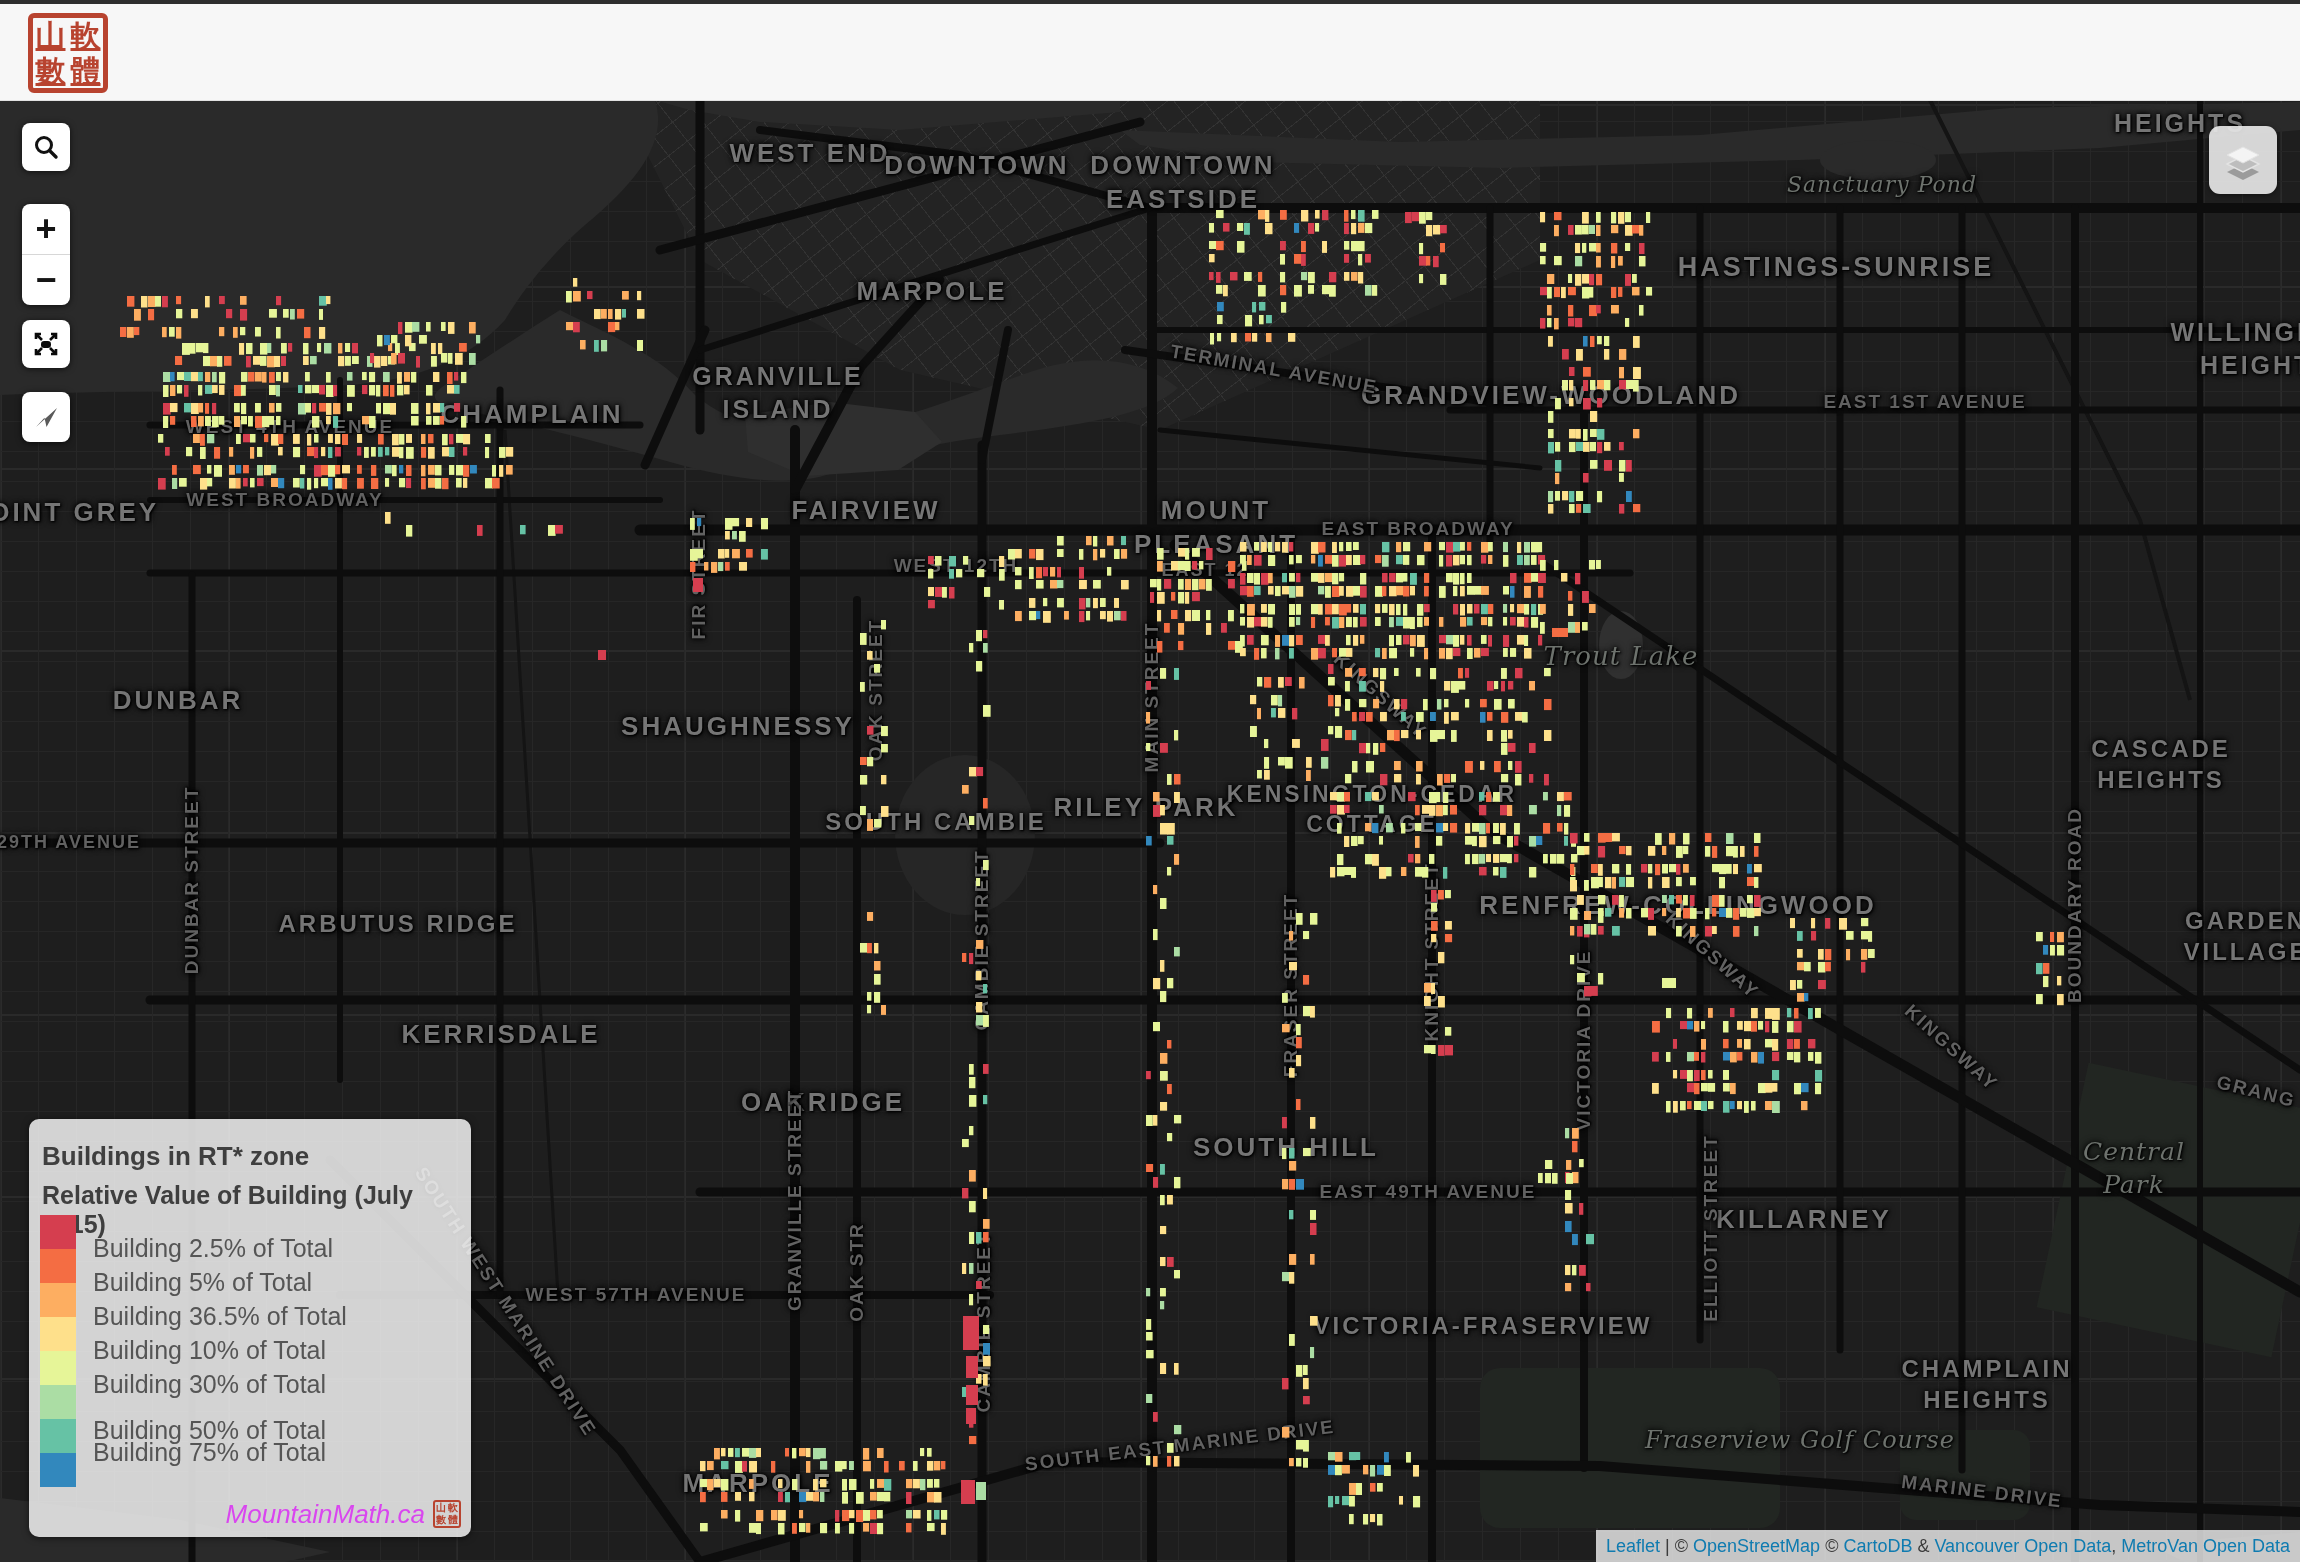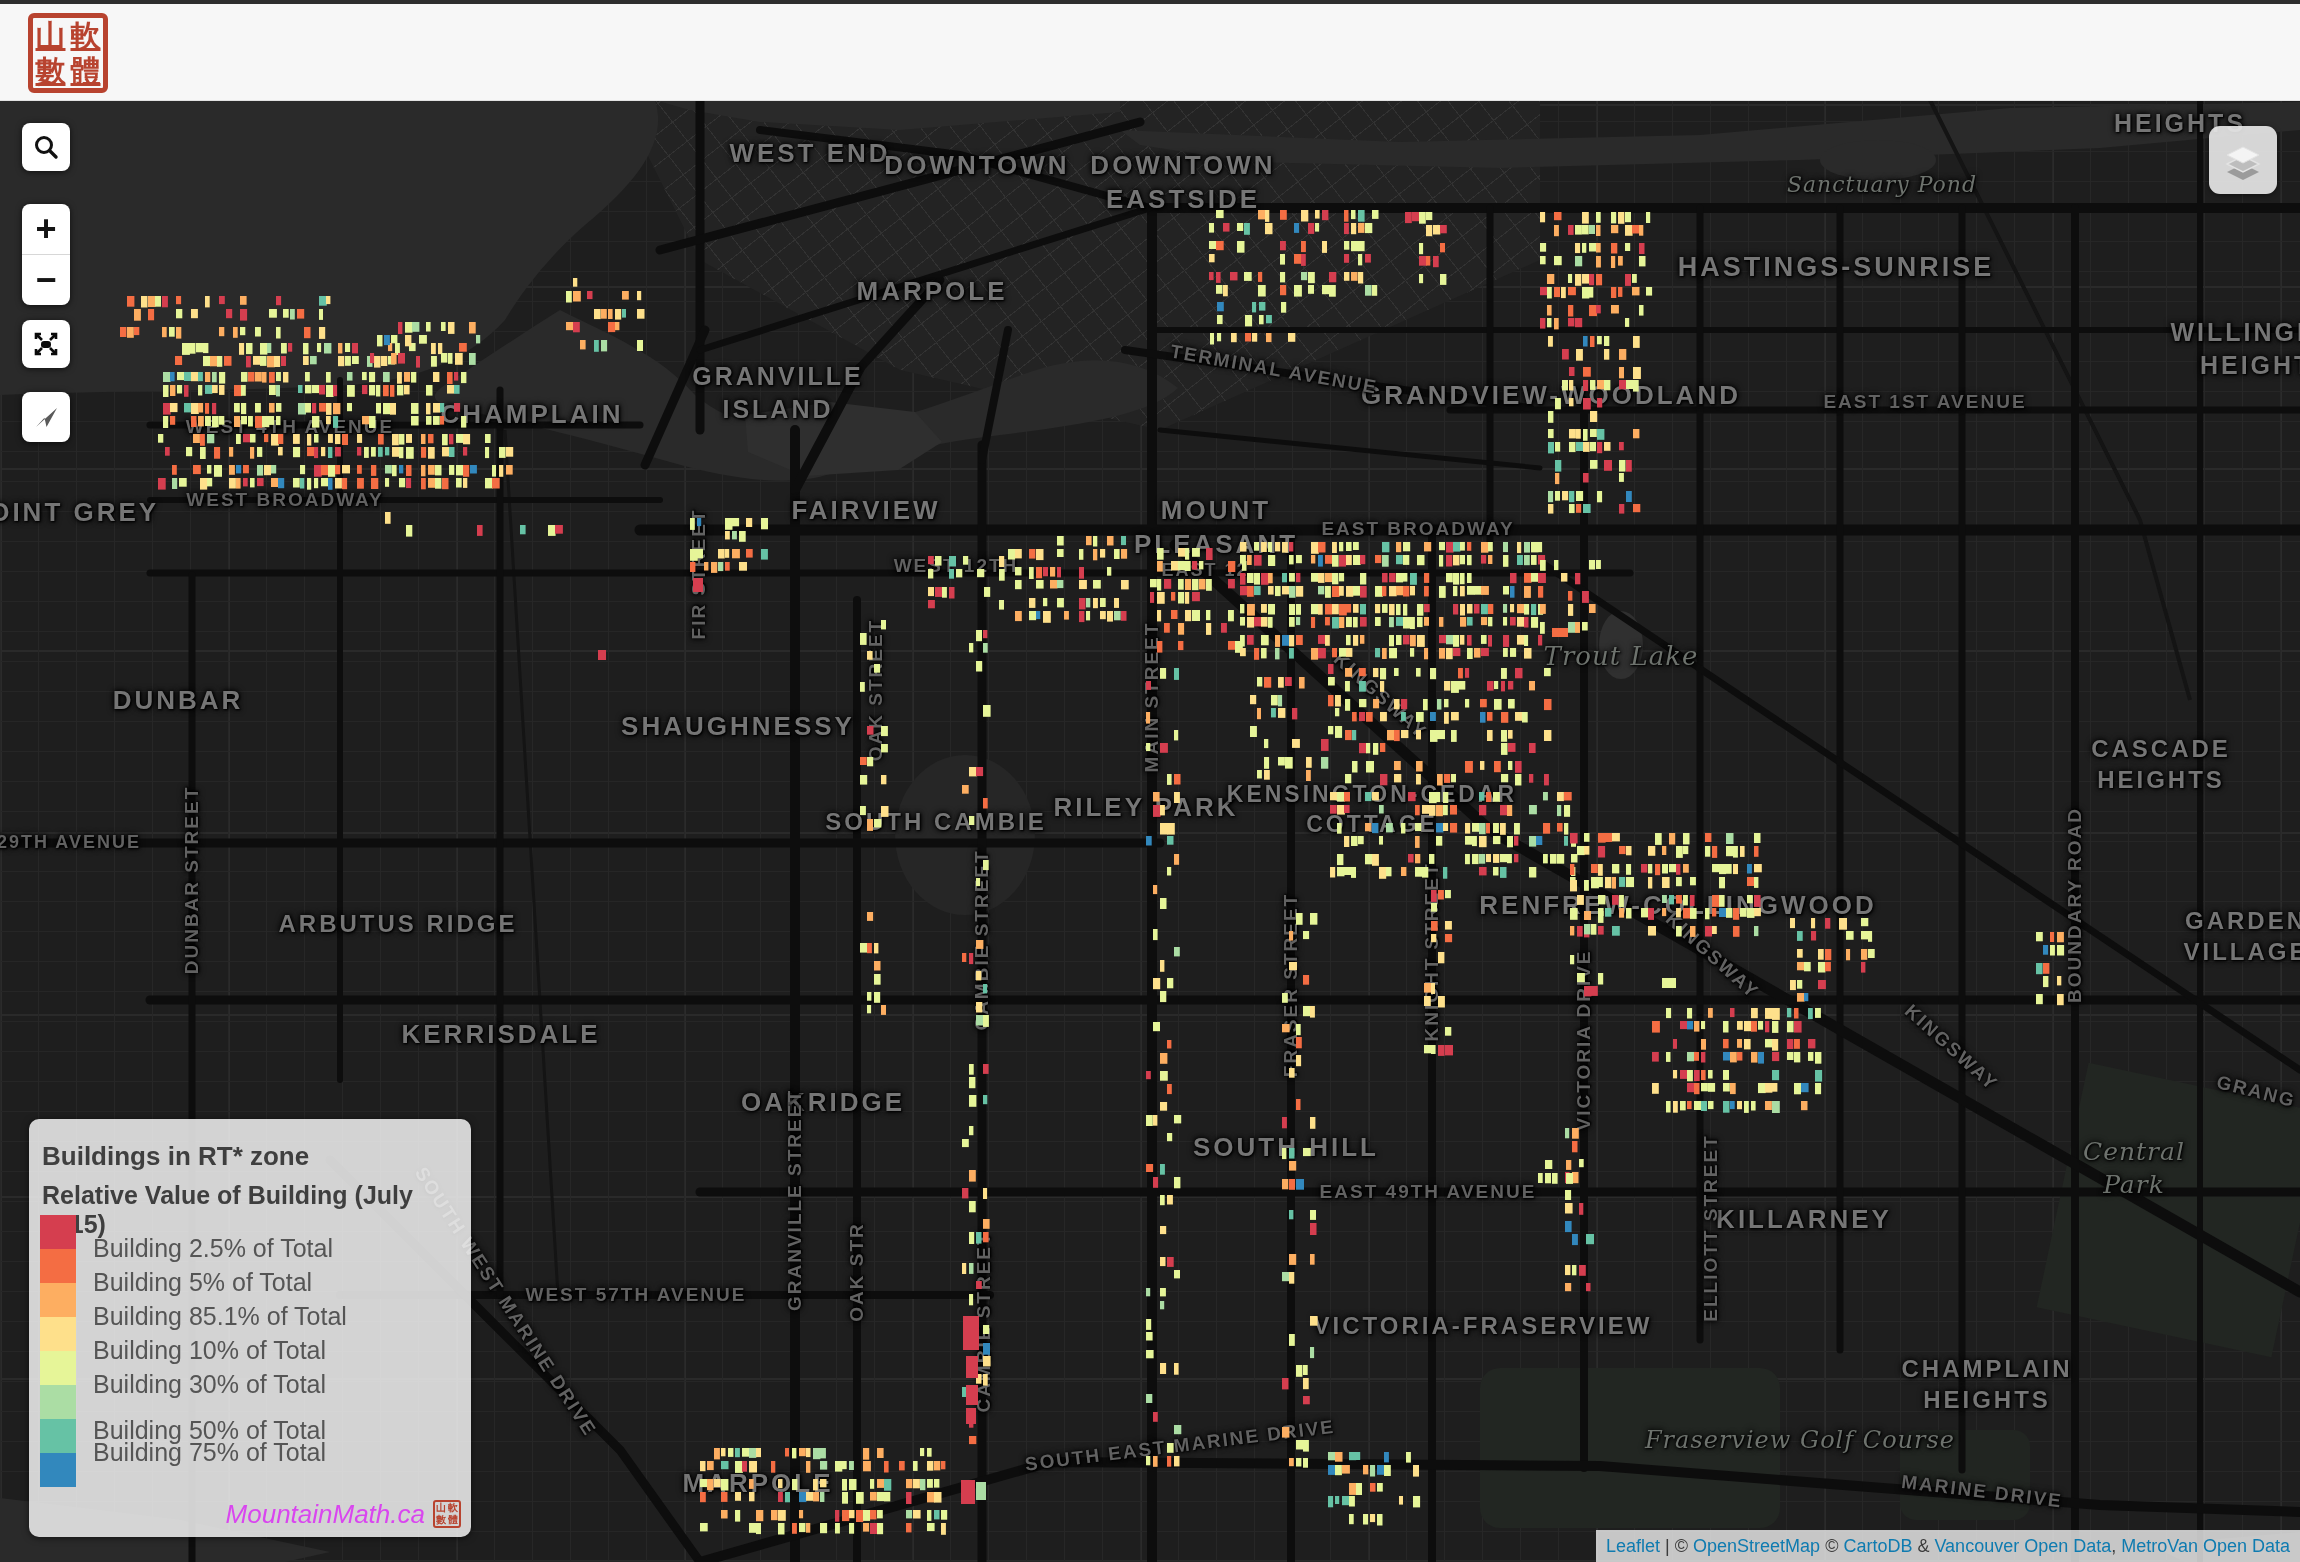--- a/index.html
+++ b/index.html
@@ -2070,21 +2070,21 @@
           <div style="background: rgb(253, 174, 97);"></div>
           <div style="background: rgb(254, 224, 139);"></div>
           <div style="background: rgb(230, 245, 152);"></div>
           <div style="background: rgb(171, 221, 164);"></div>
           <div style="background: rgb(102, 194, 165);"></div>
           <div style="background: rgb(50, 136, 189);"></div>
         </div>
       <div id="lglabs">
           <div class="lg-lab" style="top: 115px;">Building 2.5% of Total</div>
           <div class="lg-lab" style="top: 149px;">Building 5% of Total</div>
-          <div class="lg-lab" style="top: 183px;">Building 85.1% of Total</div>
+          <div class="lg-lab" style="top: 183px;">Building 36.5% of Total</div>
           <div class="lg-lab" style="top: 217px;">Building 10% of Total</div>
           <div class="lg-lab" style="top: 251px;">Building 30% of Total</div>
           <div class="lg-lab" style="top: 285px; margin-top: 12px;">Building 50% of Total</div>
           <div class="lg-lab" style="top: 319px;">Building 75% of Total</div>
         </div>
       <a class="lg-link" href="#">MountainMath.ca</a>
       <div class="sealmini" id="sealmini">
           <span>山</span>
           <span>軟</span>
           <span>數</span>

